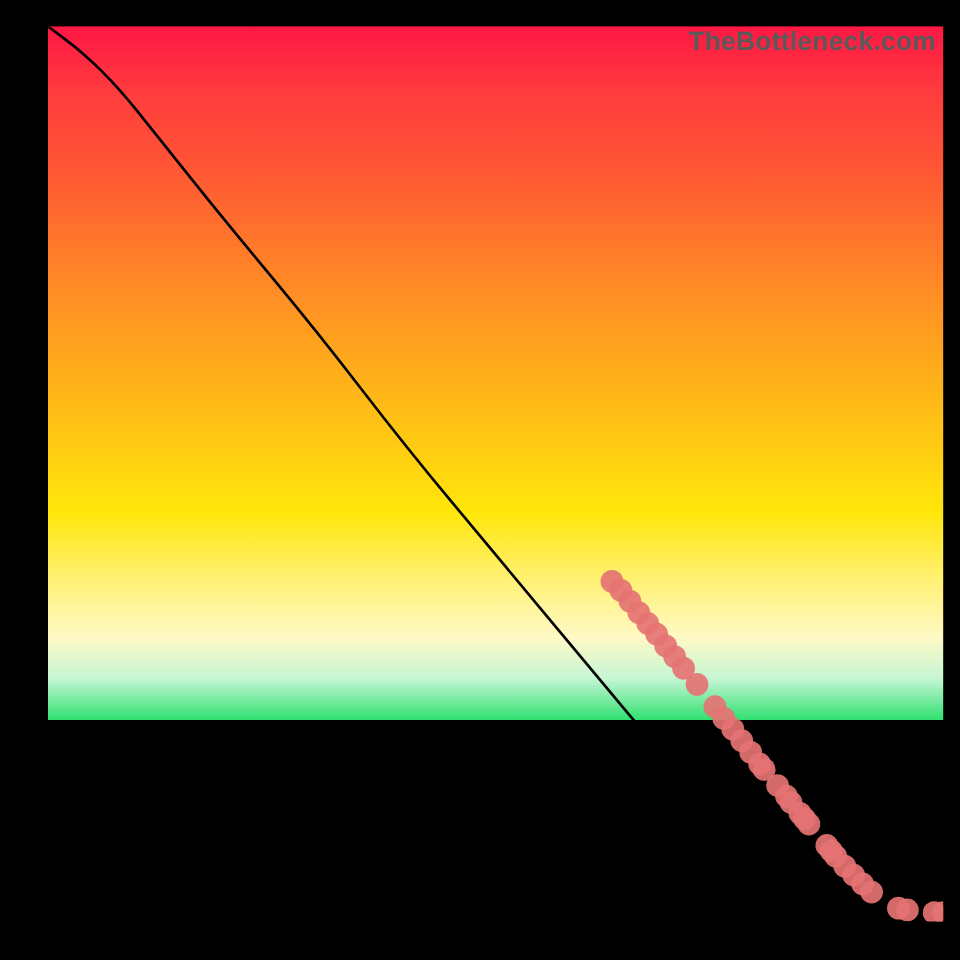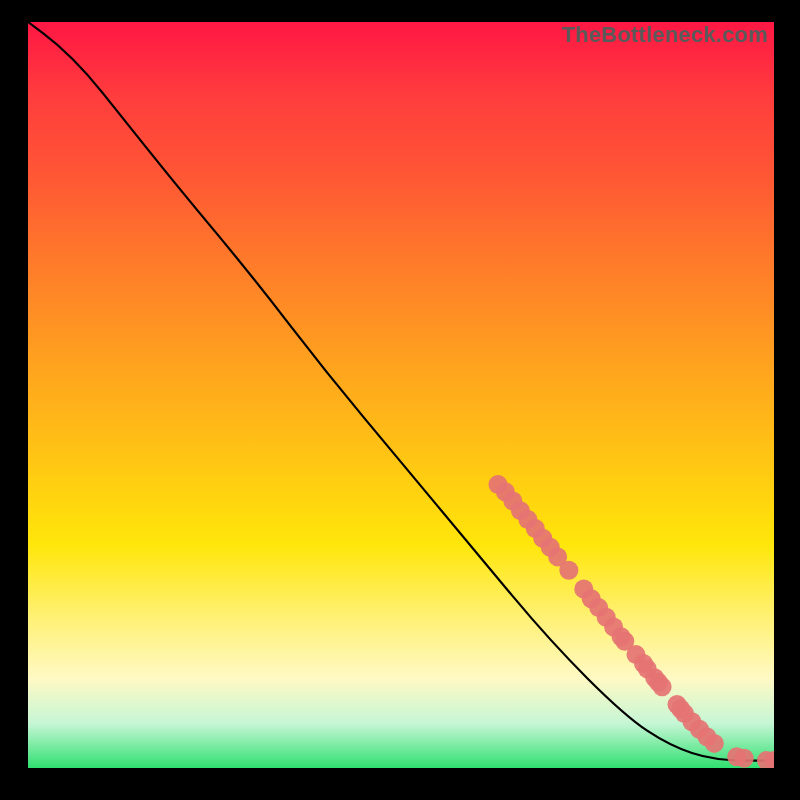--- a/index.html
+++ b/index.html
@@ -12,24 +12,24 @@
     font-family: Arial, Helvetica, sans-serif;
   }
   .frame {
     position: relative;
     width: 800px;
     height: 800px;
     background: #000;
   }
   .plot {
     position: absolute;
-    left: 28px;
+    left: 40px;
     top: 22px;
     width: 746px;
-    height: 746px;
+    height: 578px;
     background: linear-gradient(
       to bottom,
       #ff1744 0%,
       #ff3d3d 10%,
       #ff5535 20%,
       #ff7a2a 32%,
       #ffa01f 45%,
       #ffc414 58%,
       #ffe60a 70%,
       #fff176 80%,

